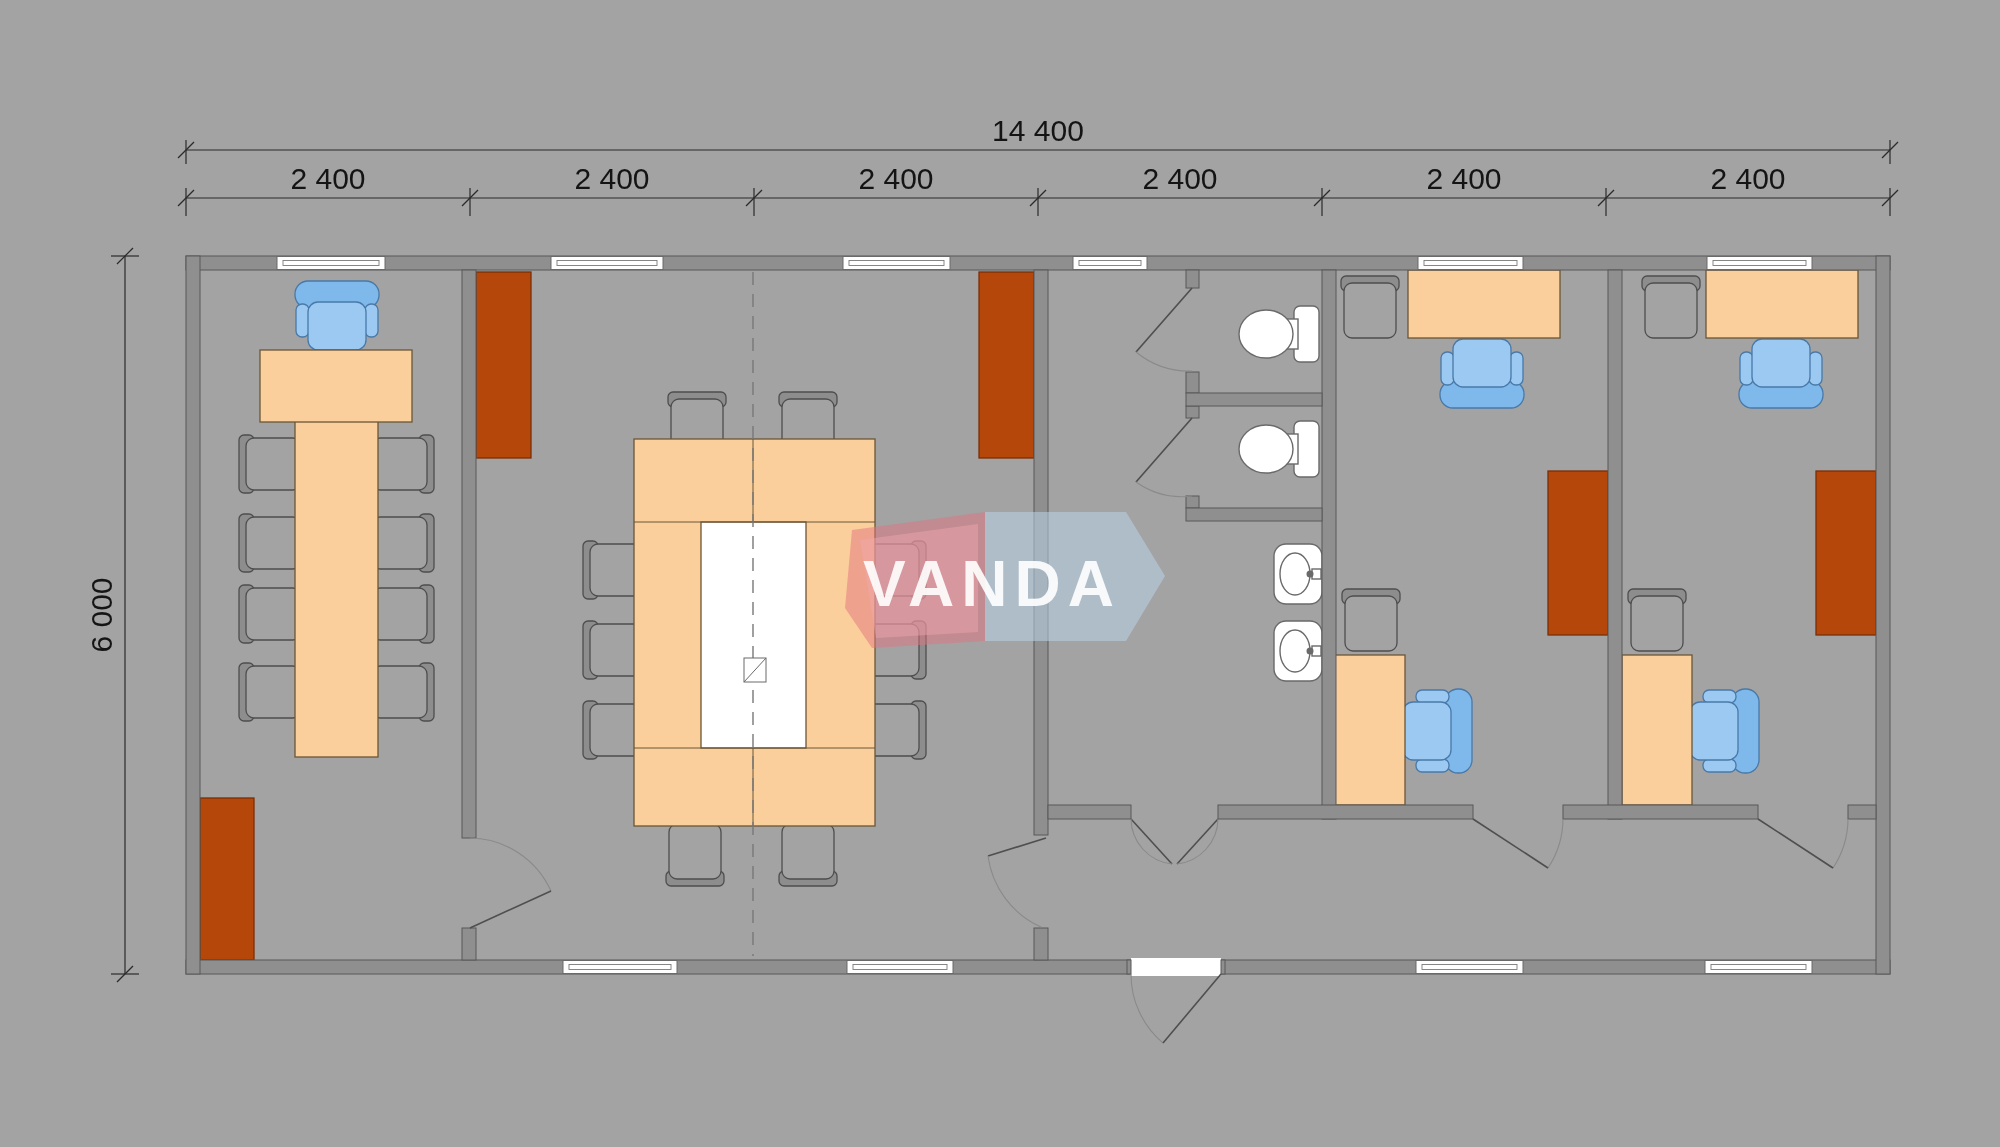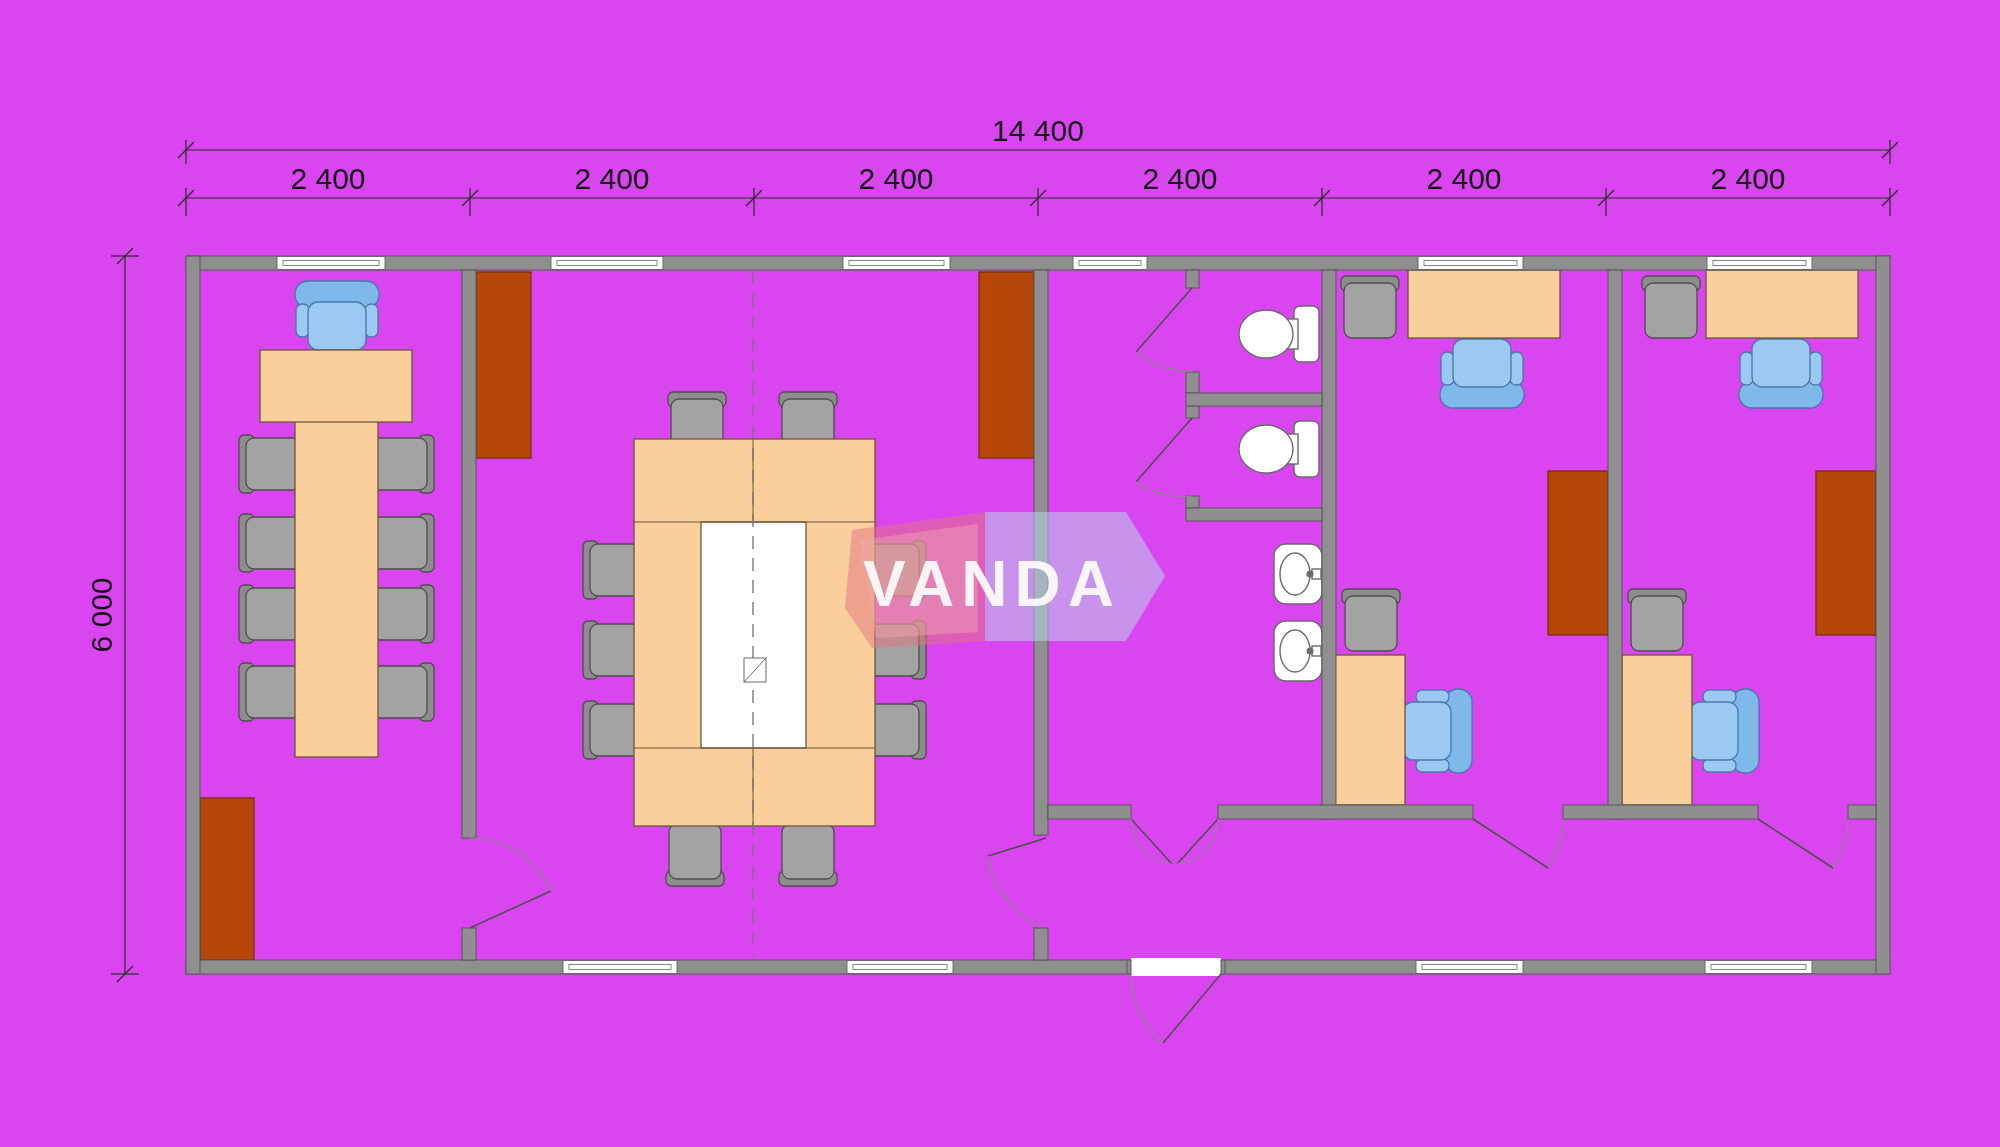--- a/index.html
+++ b/index.html
@@ -1,16 +1,16 @@
 <!DOCTYPE html>
 <html><head>
 <meta charset="utf-8">
 <style>
   html,body{margin:0;padding:0;background:#ffffff;}
-  .stage{position:relative;width:2000px;height:1147px;background:#d946ef;overflow:hidden;
+  .stage{position:relative;width:2000px;height:1147px;background:#a3a3a3;overflow:hidden;
          font-family:"Liberation Sans", sans-serif;}
   svg{display:block}
   .wall{fill:#8f8f8f;stroke:#595959;stroke-width:1;}
   .win{fill:#ffffff;stroke:#6a6a6a;stroke-width:1;}
   .winb{fill:#ffffff;stroke:#7a7a7a;stroke-width:0.9;}
   .desk{fill:#fbcf9b;stroke:#6b5636;stroke-width:1.3;}
   .seam{stroke:#6b5636;stroke-width:1;fill:none;}
   .ward{fill:#b5470b;stroke:#7c2f05;stroke-width:1.3;}
   .leaf{stroke:#4f4f4f;stroke-width:1.6;fill:none;}
   .arc{stroke:#8a8a8a;stroke-width:1.1;fill:none;}

